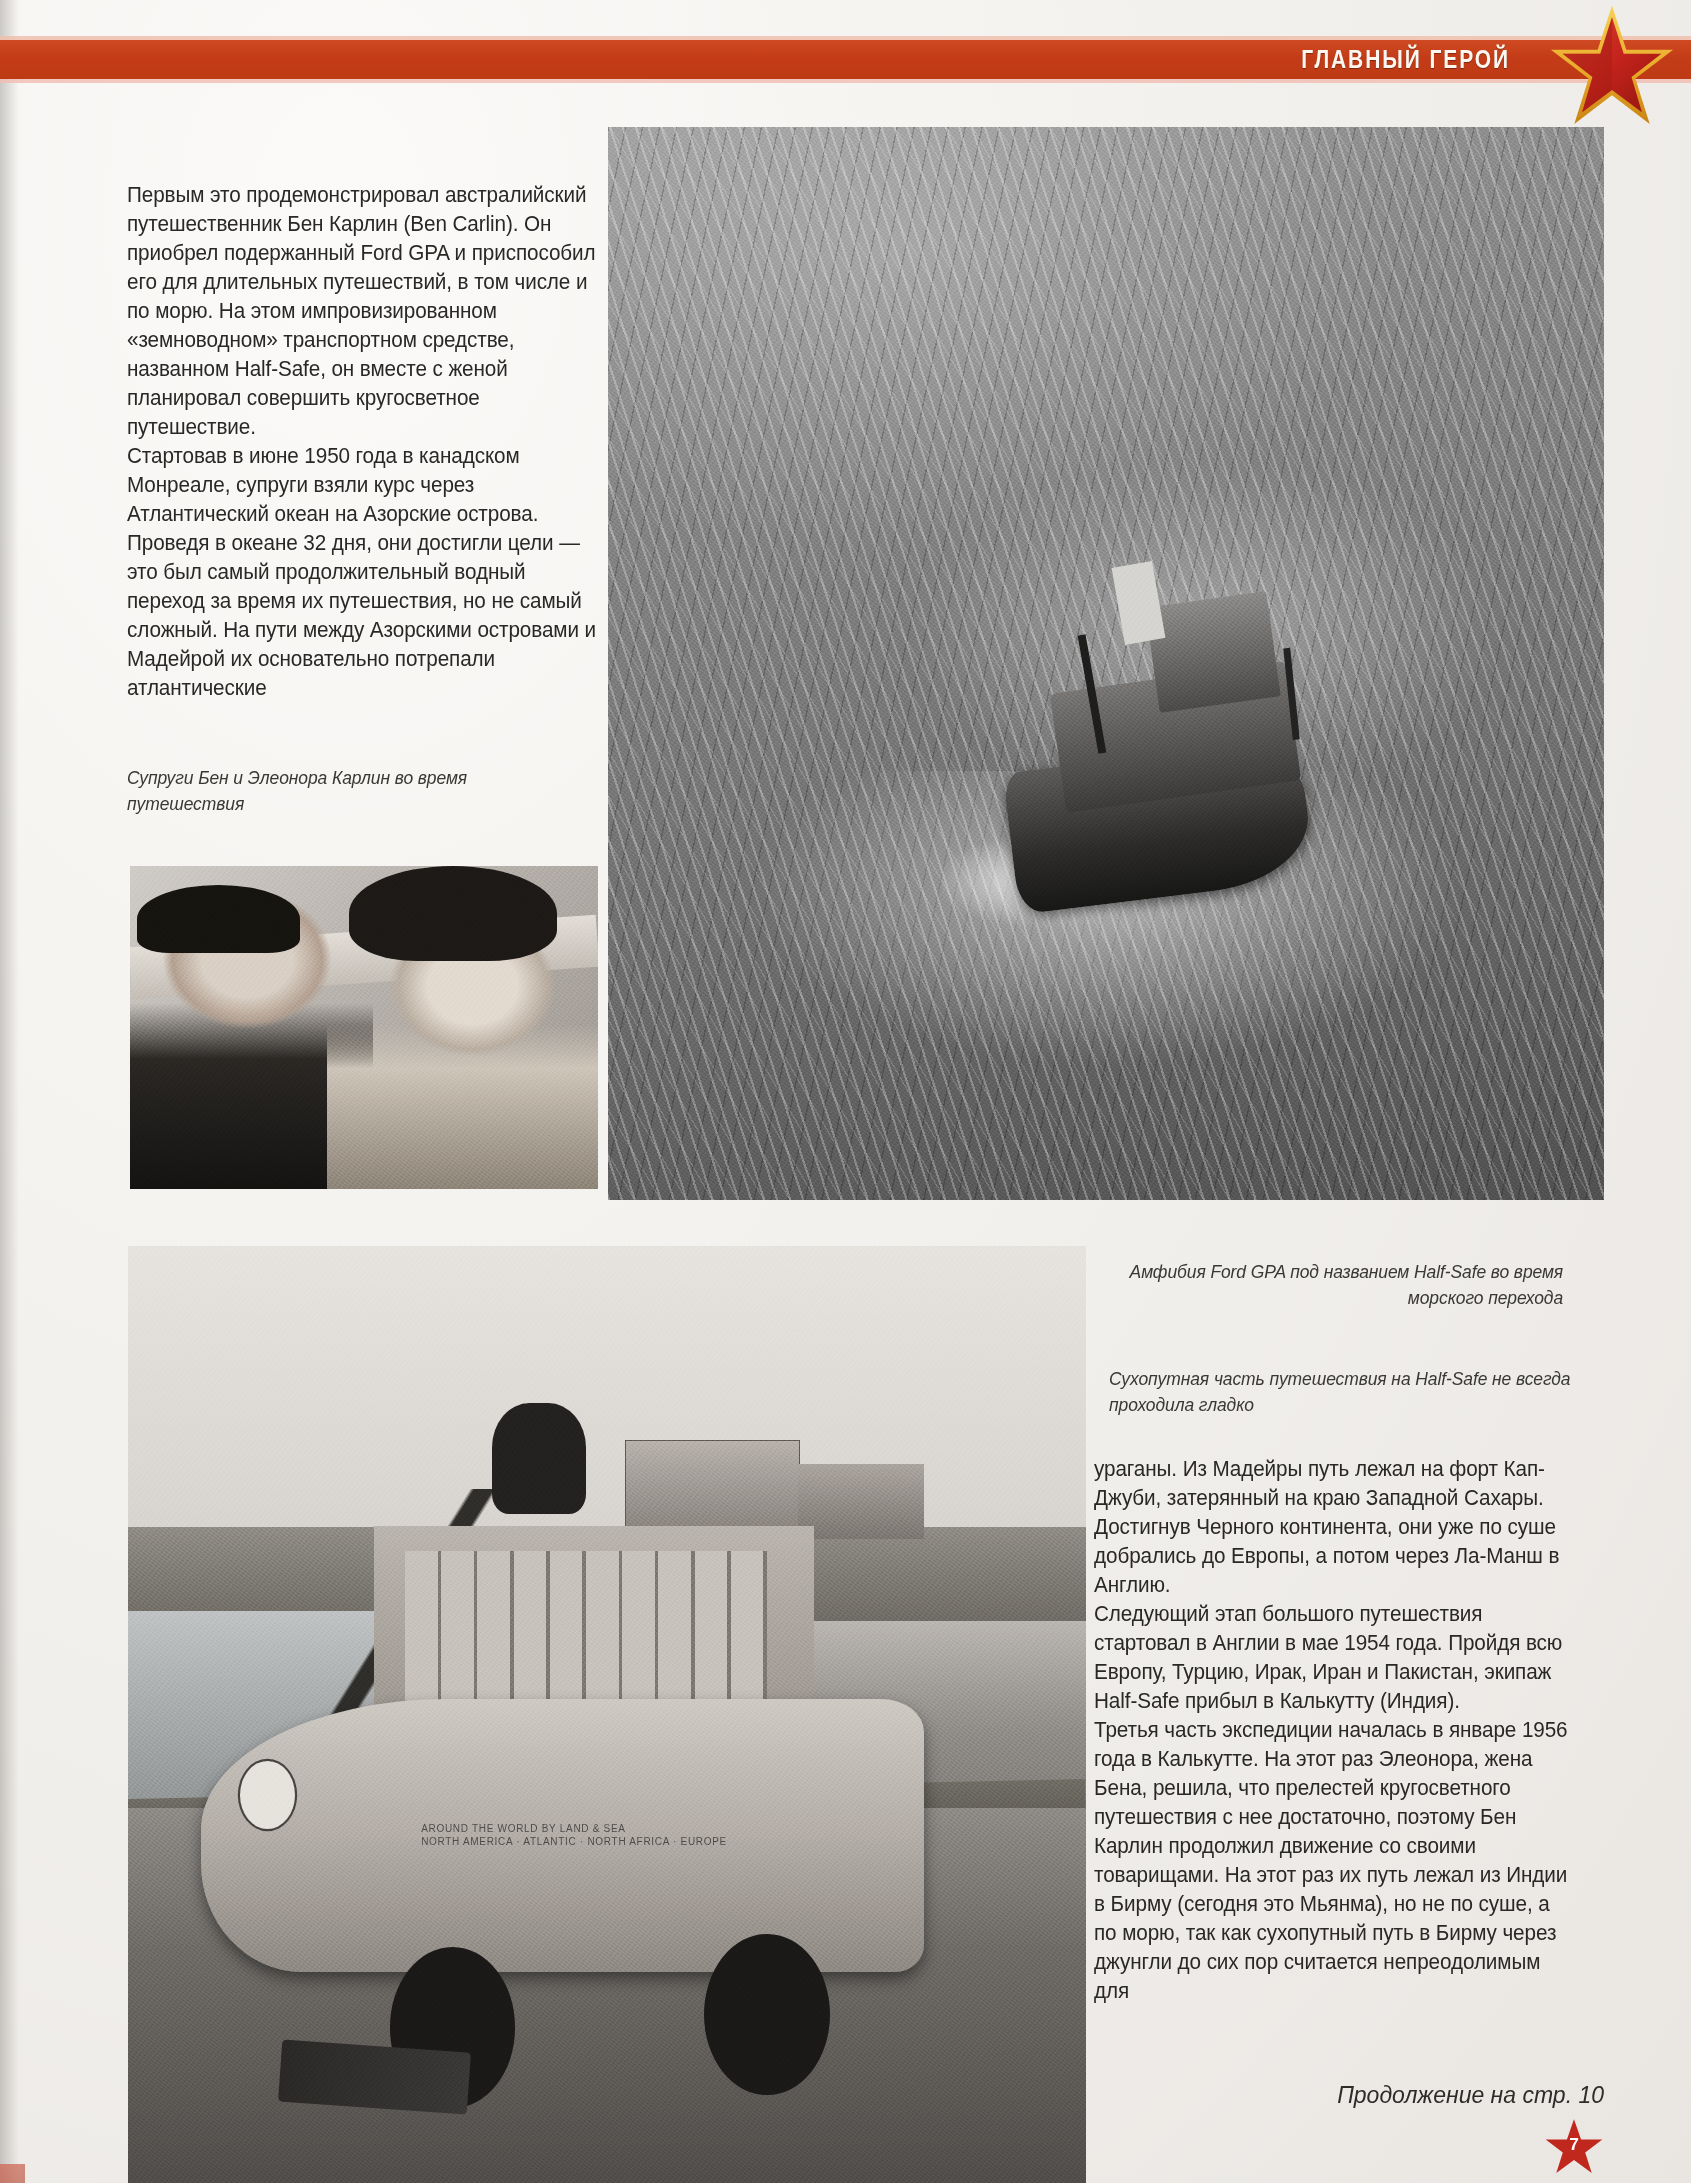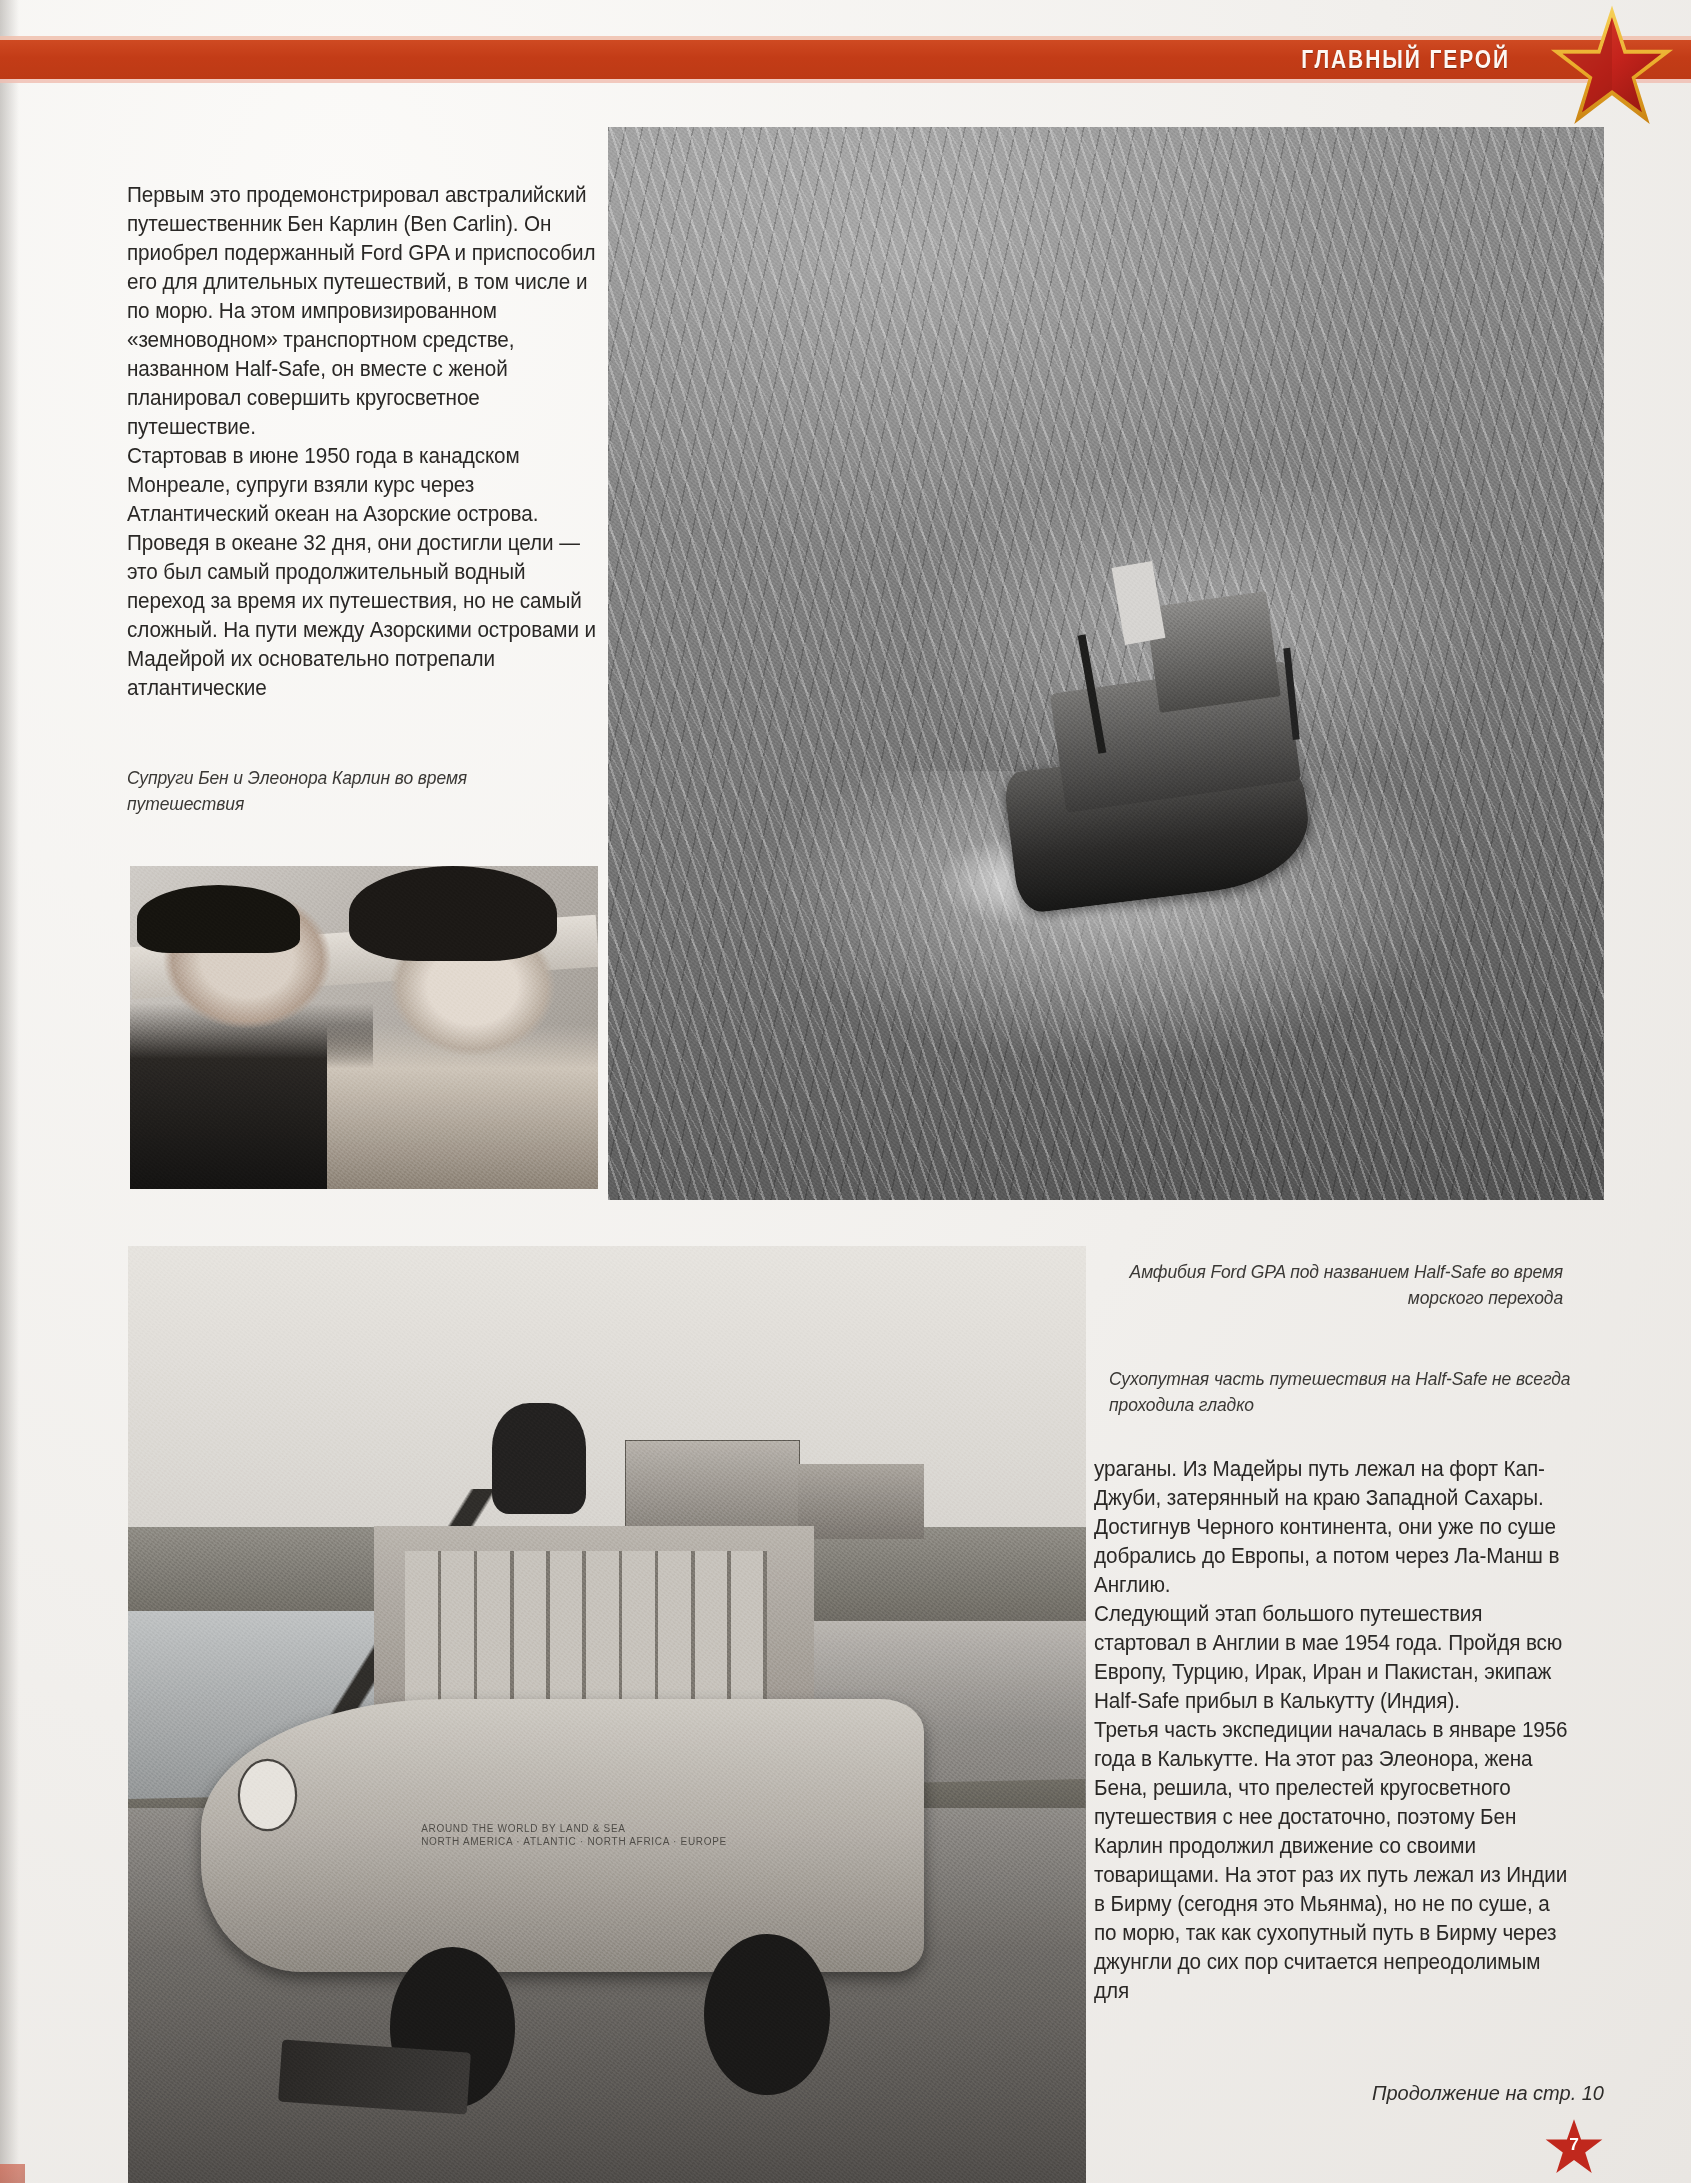--- a/index.html
+++ b/index.html
@@ -143,21 +143,21 @@
   #veh .decal{position:absolute;left:30%;top:60%;width:46%;height:12%;
      color:#3c3a36;font-size:10px;letter-spacing:0.7px;line-height:1.25;
      font-family:"Liberation Sans",sans-serif;opacity:.85;}
 
   
   #cap-sea{position:absolute;right:85px;top:1259px;width:549px;text-align:right;}
   #cap-road{position:absolute;left:1109px;top:1366px;width:563px;}
   #right-col{position:absolute;left:1094px;top:1454px;width:505px;}
   #right-col p{margin:0;}
   #continued{position:absolute;right:88px;top:2082px;width:549px;text-align:right;
-     font-style:italic;font-size:20px;color:#2e2c2a;
+     font-style:italic;font-size:23px;color:#2e2c2a;
      font-family:"Liberation Sans","DejaVu Sans",sans-serif;}
   
   #star-page{position:absolute;right:87px;bottom:7.2px;width:62px;height:59px;}
   #star-page .num{position:absolute;left:0;top:17.3px;width:100%;text-align:center;
      color:#fff;font-size:17.3px;font-weight:700;font-family:"Liberation Sans",sans-serif;}
   #corner-red{position:absolute;left:0;bottom:0;width:24.5px;height:19px;
      background:linear-gradient(135deg,#d4452a,#a8321b);opacity:.55;}
   .edge-shadow{position:absolute;left:0;top:0;width:19px;height:2183px;
      background:linear-gradient(90deg, rgba(120,115,110,.35), rgba(255,255,255,0));}
 </style>

